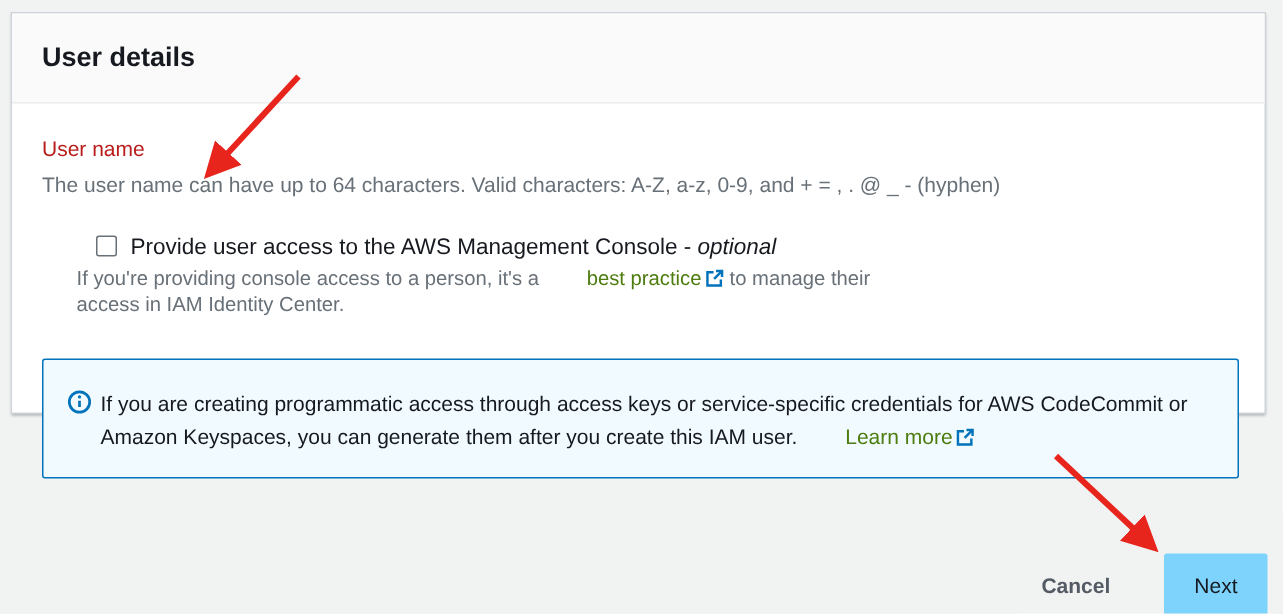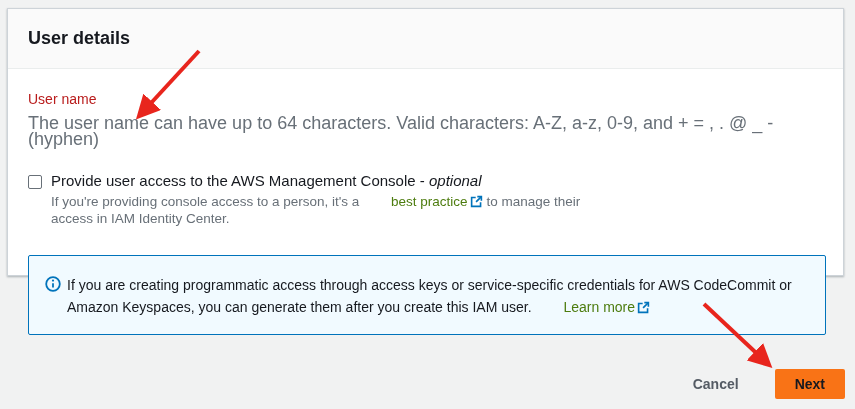--- a/index.html
+++ b/index.html
@@ -21,22 +21,22 @@
   }
   .card-title{font-size:18px;font-weight:bold;color:#16191f;line-height:24px;}
   .card-body{padding:21px 20px 0 20px;}
   .field-label{font-size:14px;color:#b91c1c;margin:0 0 7px 0;line-height:18px;}
   .text-input{
     box-sizing:border-box;width:596px;height:27px;
     border:1px solid #7d8998;border-radius:2px;background:#fff;
     font-family:"Liberation Sans", sans-serif;
     font-size:14px;color:#16191f;padding:2px 8px;outline:none;display:block;
   }
-  .constraint{font-size:18px;color:#687078;margin-top:5px;line-height:16px;}
-  .checkbox-row{margin-top:24px;display:flex;align-items:center;}
+  .constraint{font-size:14px;color:#687078;margin-top:5px;line-height:16px;}
+  .checkbox-row{margin-top:24px;display:flex;align-items:flex-start;margin-left:36px;}
   .checkbox-box{
     box-sizing:border-box;width:14px;height:14px;margin:2px 9px 0 0;flex:none;
     border:1px solid #687078;border-radius:2px;background:#fff;cursor:pointer;
   }
   .checkbox-label{font-size:15px;color:#16191f;line-height:19px;}
   .checkbox-label .optional{font-style:italic;}
   .checkbox-desc{
     margin:3px 0 0 23px;max-width:545px;
     font-size:13.5px;color:#687078;line-height:17px;
   }
@@ -53,24 +53,24 @@
     position:absolute;top:369px;right:10px;
     display:flex;align-items:center;gap:28px;
   }
   .btn-link{
     background:none;border:none;padding:5px 8px;cursor:pointer;
     font-family:"Liberation Sans", sans-serif;
     font-size:14px;font-weight:bold;color:#545b64;line-height:20px;
   }
   .btn-primary{
     border:none;cursor:pointer;border-radius:2px;
-    background:#f97316;color:#16191f;
+    background:#7dd3fc;color:#16191f;
     font-family:"Liberation Sans", sans-serif;
-    font-size:14px;font-weight:bold;line-height:20px;
-    padding:5px 20px;height:30px;
+    font-size:14px;font-weight:normal;line-height:20px;
+    padding:5px 20px;height:41px;
   }
   .annotation-layer{position:absolute;left:0;top:0;width:855px;height:409px;pointer-events:none;z-index:10;}
 </style>
 </head>
 <body>
 
 <div class="card">
   <div class="card-header">
     <div class="card-title">User details</div>
   </div>

